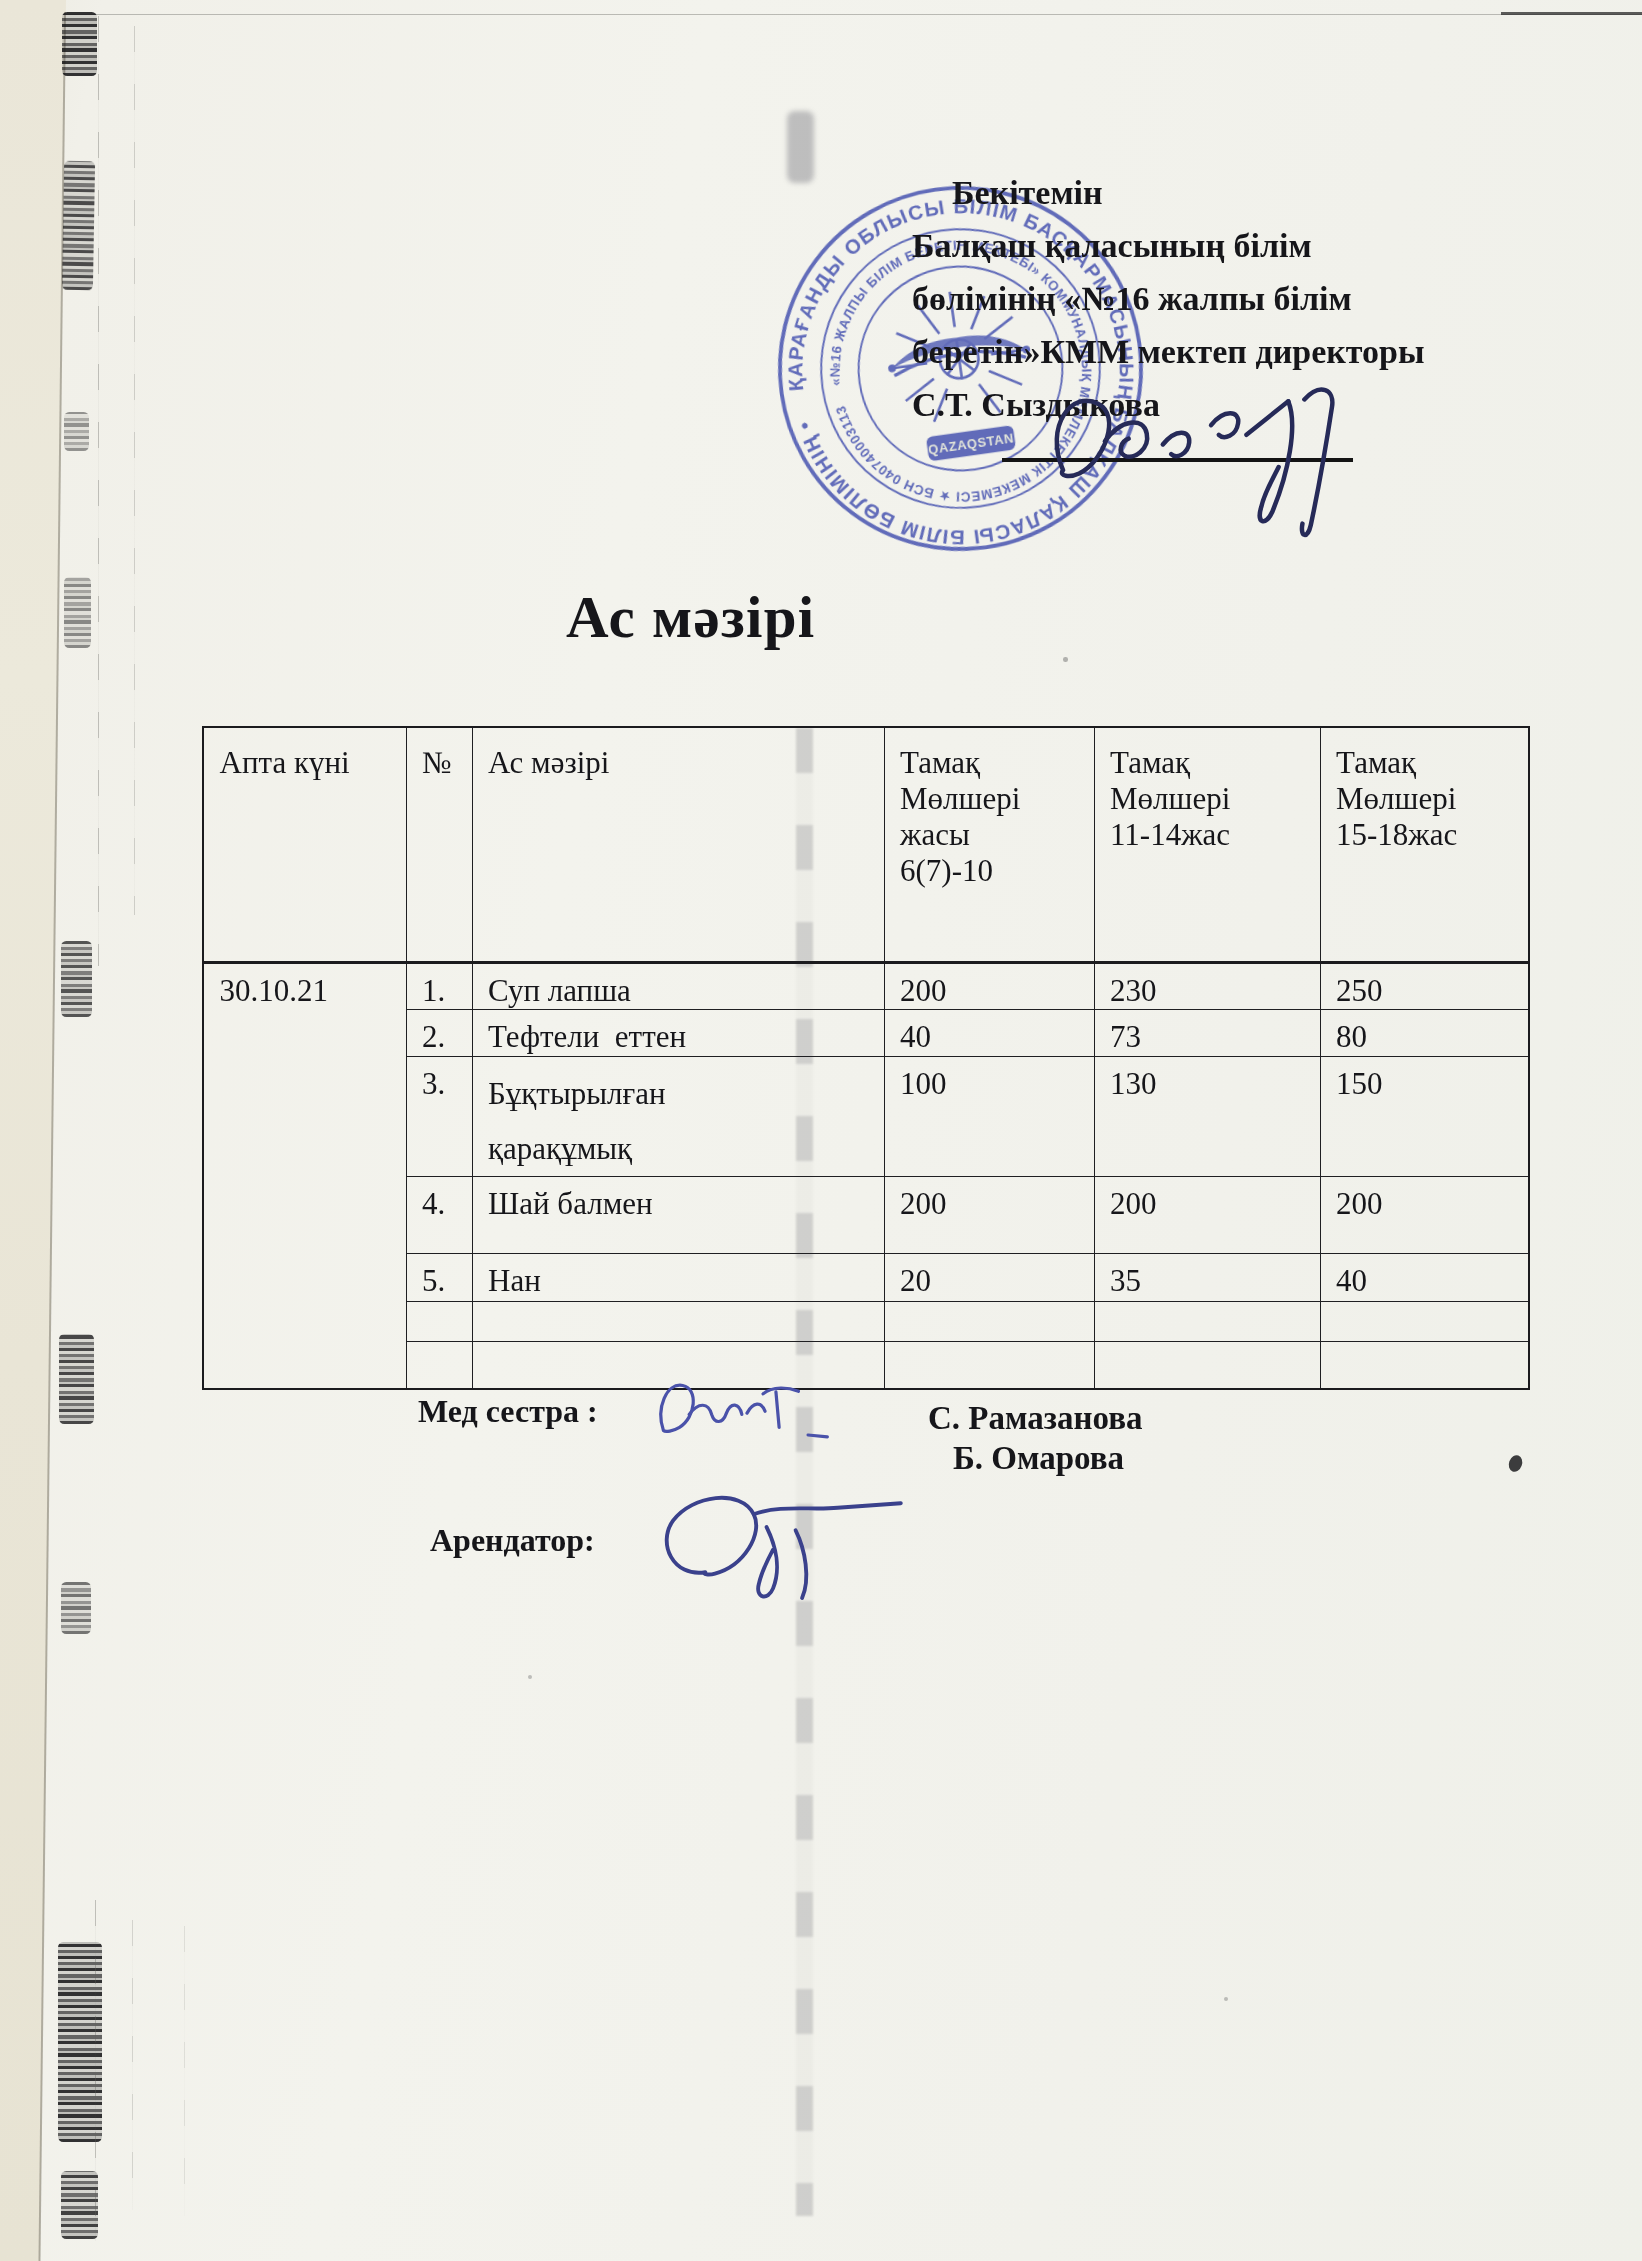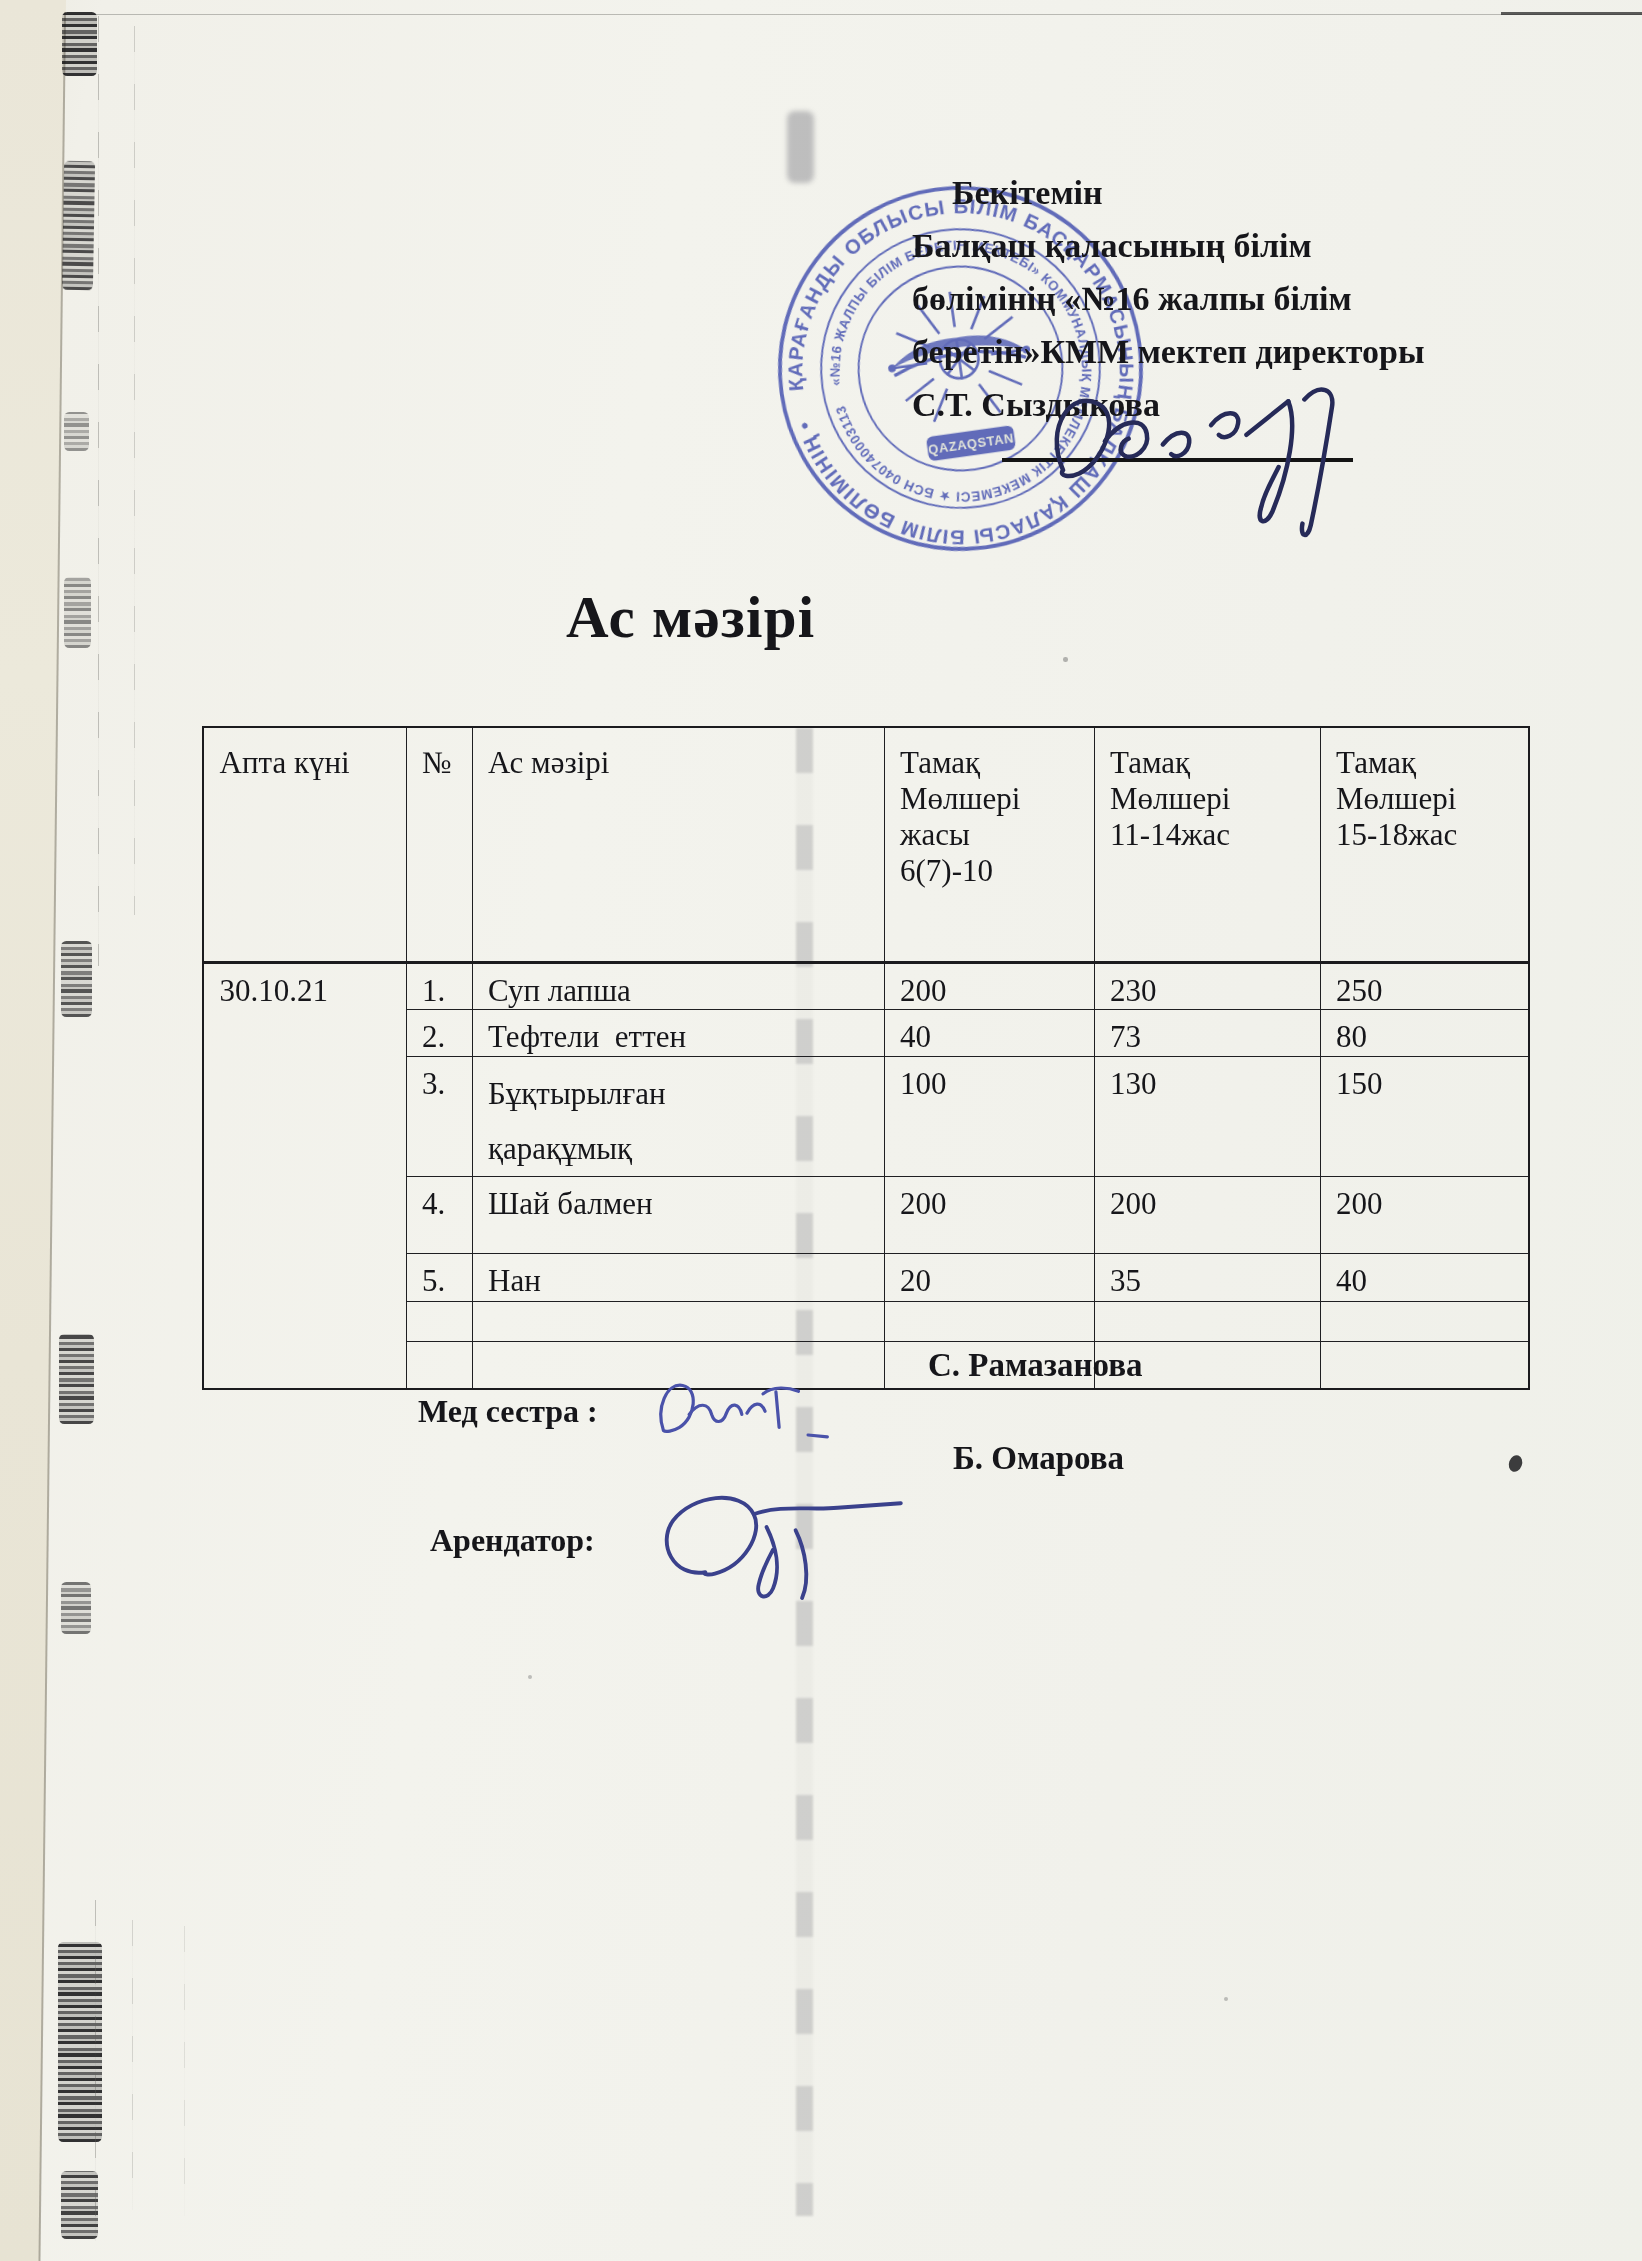--- a/index.html
+++ b/index.html
@@ -229,21 +229,21 @@
   <svg class="scribble" style="left:644px;top:1363px;" width="206" height="90" viewBox="0 0 320 140">
     <g stroke="#4a52aa" stroke-width="5" fill="none" stroke-linecap="round">
       <path d="M30,105 C18,70 35,30 60,35 C85,40 80,85 55,100 C45,106 33,108 30,105"></path>
       <path d="M70,80 C85,60 100,62 105,80 C110,95 122,95 128,78 C135,60 148,62 152,80"></path>
       <path d="M160,78 C170,60 182,60 188,75"></path>
       <path d="M205,45 L210,100"></path>
       <path d="M185,48 C200,35 225,38 240,44"></path>
       <path d="M255,112 L285,115"></path>
     </g>
   </svg>
-  <div class="sig-name" style="left:928px;top:1347px;">С. Рамазанова</div>
+  <div class="sig-name" style="left:928px;top:1400px;">С. Рамазанова</div>
 
   <div class="sig-label" style="left:430px;top:1522px;text-align:center;">Арендатор:</div>
   <svg class="scribble" style="left:644px;top:1469px;" width="271" height="142" viewBox="0 0 420 220">
     <g stroke="#3a418c" stroke-width="6" fill="none" stroke-linecap="round" stroke-linejoin="round">
       <path d="M95,160 C45,168 20,115 45,80 C75,40 150,30 170,70 C185,100 155,150 110,162 C100,165 90,163 95,160"></path>
       <path d="M170,70 C210,55 260,64 300,60 L398,53"></path>
       <path d="M190,90 C205,120 212,155 200,185 C192,205 172,200 178,178 C182,160 192,140 200,125"></path>
       <path d="M235,95 C250,125 258,170 245,200"></path>
     </g>
   </svg>

